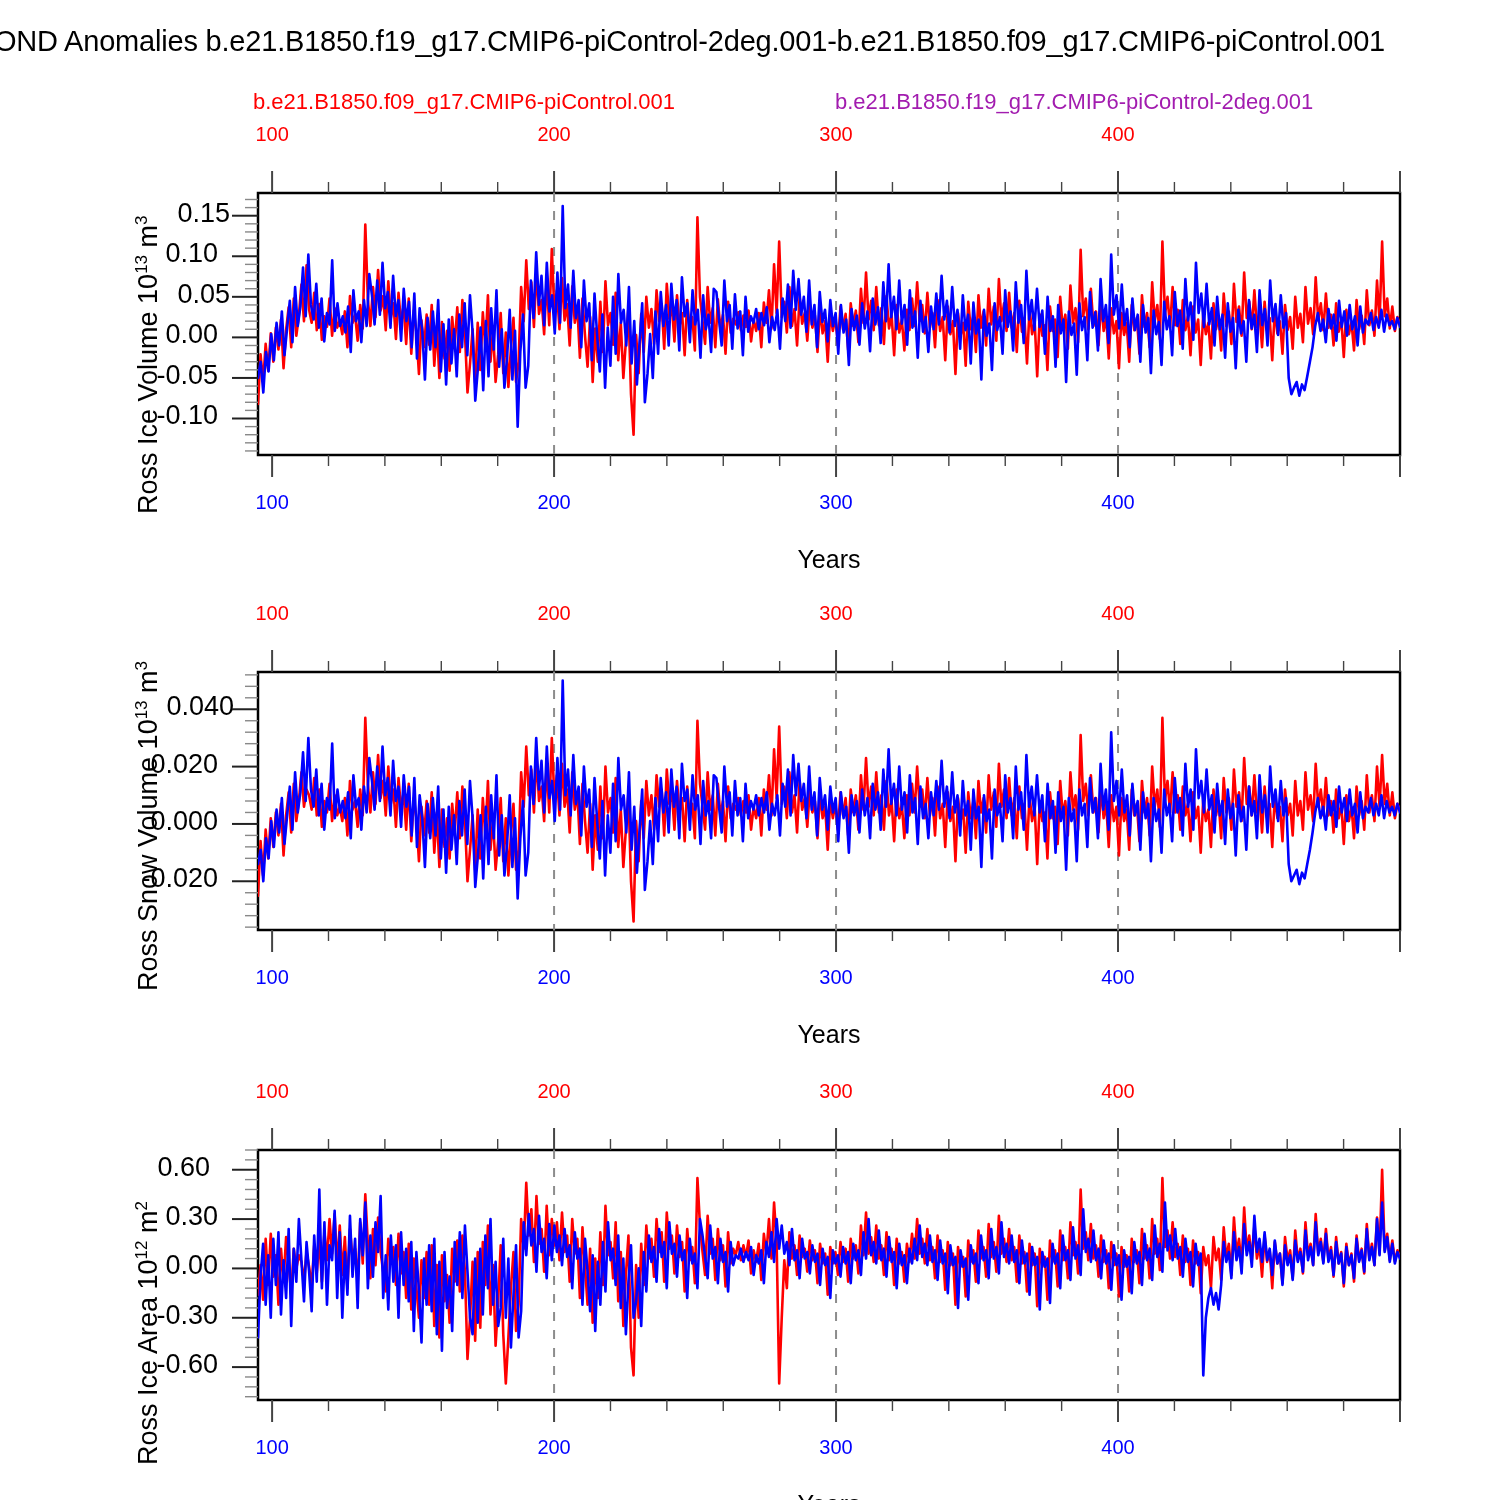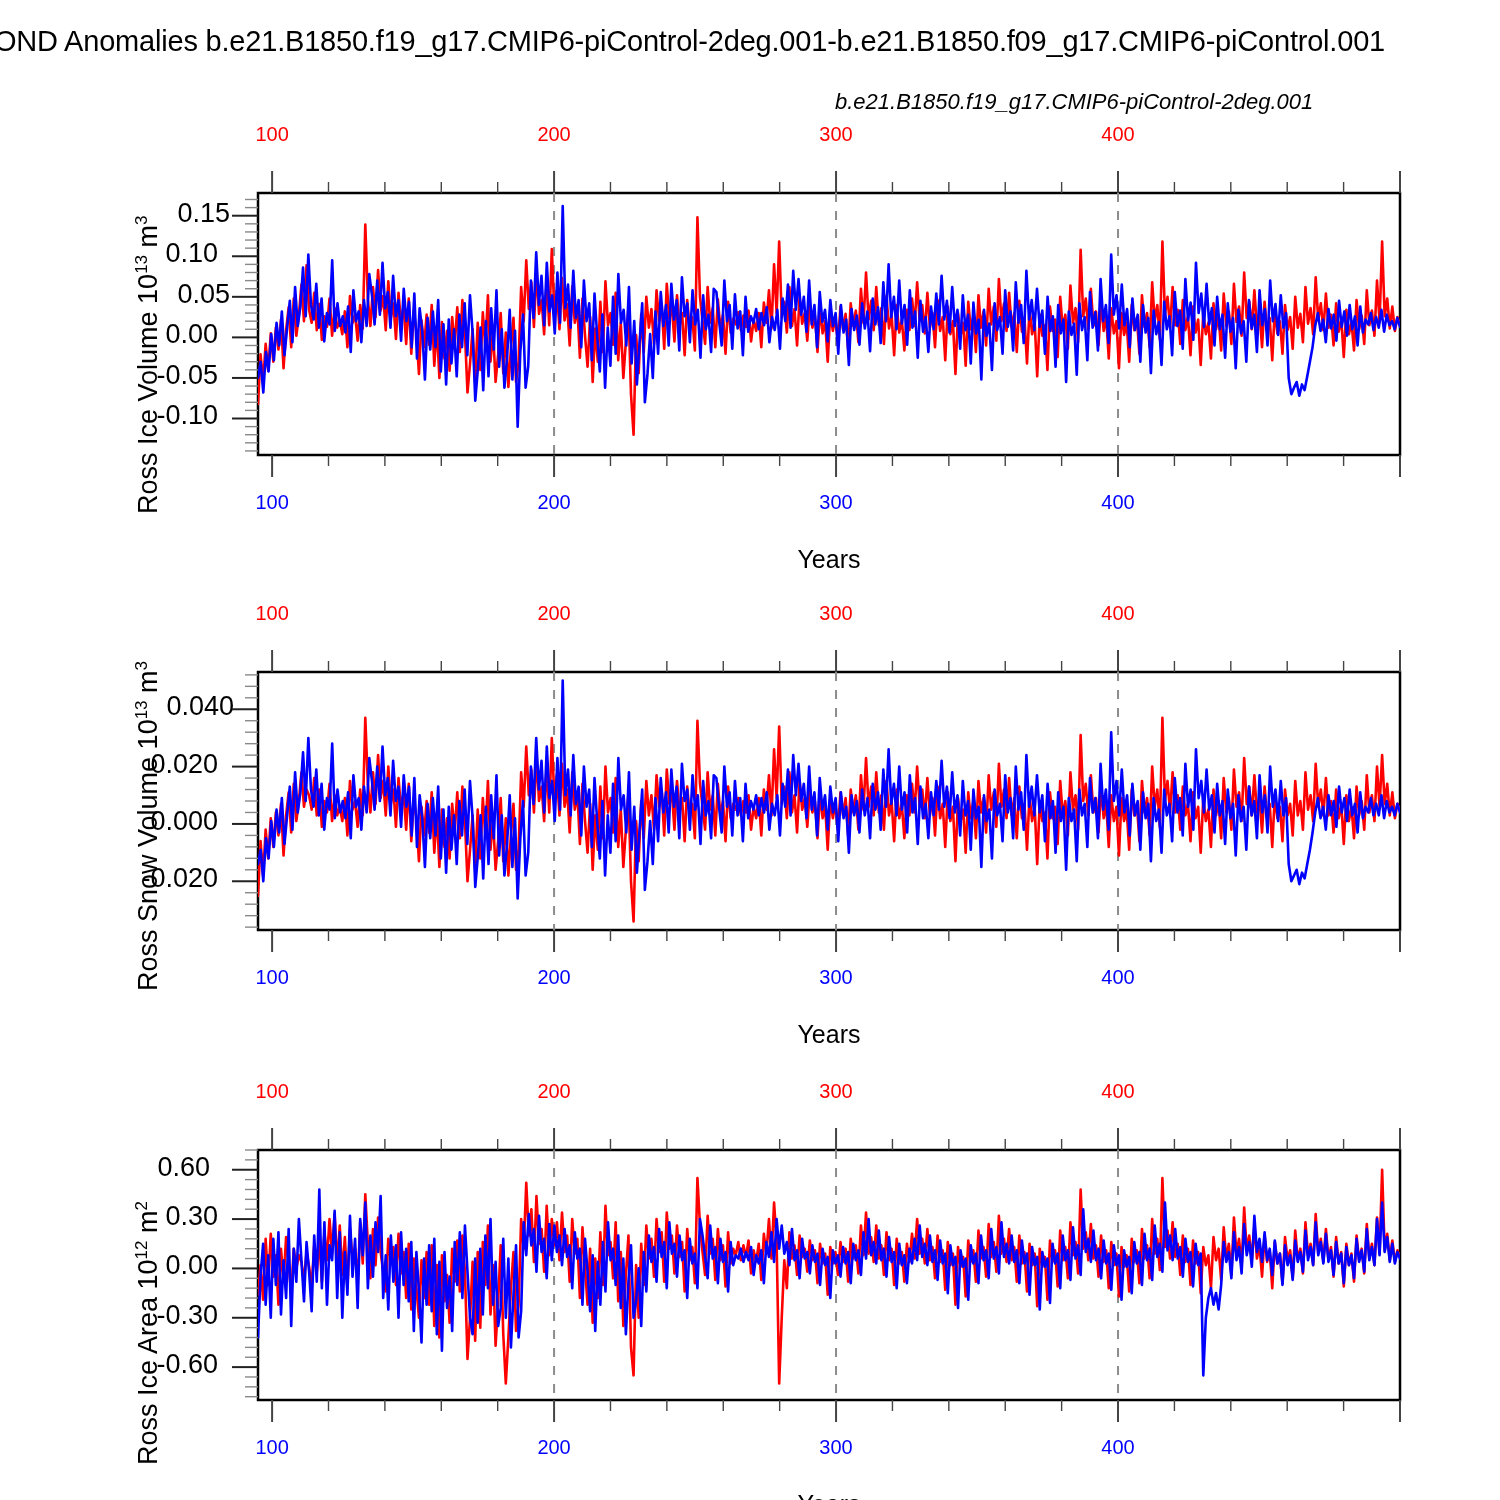--- a/index.html
+++ b/index.html
@@ -34,21 +34,21 @@
     letter-spacing: -0.2px;
   }
 
   .legend-red, .legend-blue {
     position: absolute;
     top: 80px;
     font-size: 22px;
     white-space: nowrap;
   }
   .legend-red { left: 253px; color: #FF0000; }
-  .legend-blue { left: 835px; color: #000000; font-style: italic; }
+  .legend-blue { left: 835px; color: #a21caf; }
 
   .panel {
     position: absolute;
     left: 0;
     width: 1500px;
   }
 
   .plot-svg { position: absolute; left: 0; top: 0; display: block; }
 
   .ylabel {
@@ -86,20 +86,21 @@
     white-space: nowrap;
   }
 </style>
 </head>
 <body>
 
 <div id="root">
 
   <div class="fig-title">OND Anomalies b.e21.B1850.f19_g17.CMIP6-piControl-2deg.001-b.e21.B1850.f09_g17.CMIP6-piControl.001</div>
 
+  <div class="legend-red">b.e21.B1850.f09_g17.CMIP6-piControl.001</div>
   <div class="legend-blue">b.e21.B1850.f19_g17.CMIP6-piControl-2deg.001</div>
 
   <div id="panels">
       <div class="panel" style="top: 0px;">
         <div class="xtick-label red" style="left: 222.099px; width: 100px; top: 114px;">100</div>
         <div class="xtick-label blue" style="left: 222.099px; width: 100px; top: 482px;">100</div>
         <div class="xtick-label red" style="left: 504.074px; width: 100px; top: 114px;">200</div>
         <div class="xtick-label blue" style="left: 504.074px; width: 100px; top: 482px;">200</div>
         <div class="xtick-label red" style="left: 786.049px; width: 100px; top: 114px;">300</div>
         <div class="xtick-label blue" style="left: 786.049px; width: 100px; top: 482px;">300</div>

